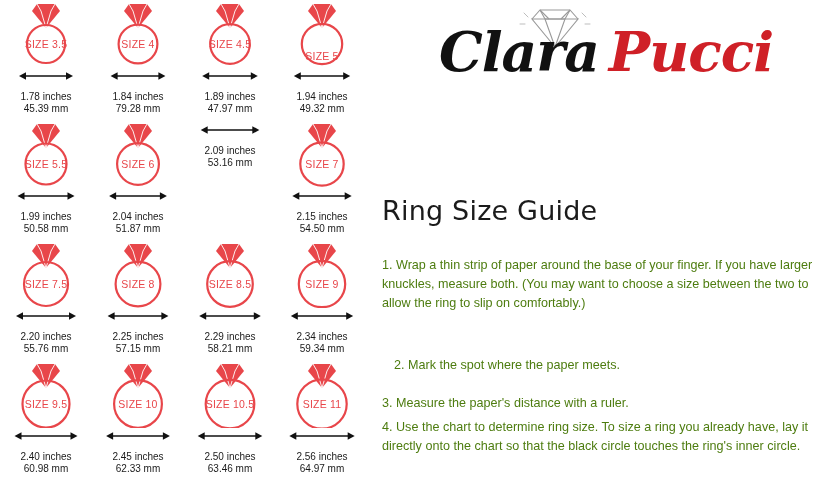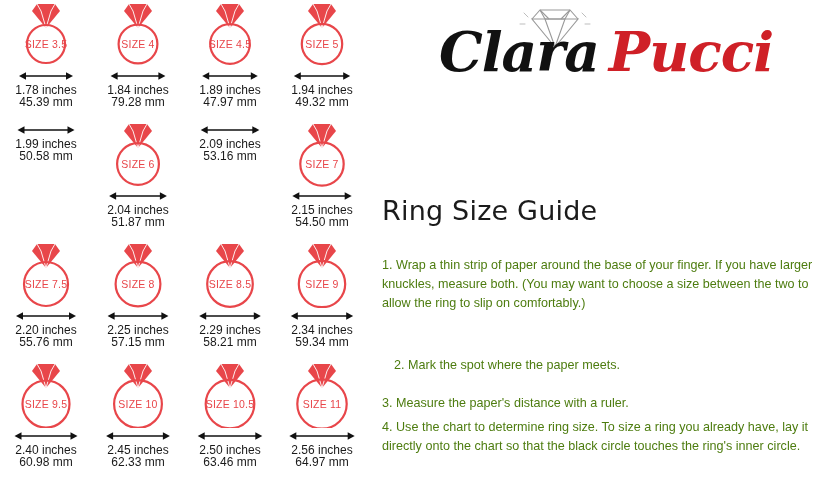--- a/index.html
+++ b/index.html
@@ -60,23 +60,23 @@
     letter-spacing: 0.2px;
     font-family: "Liberation Sans", sans-serif;
   }
   .arrow-row {
     width: 76px;
     height: 14px;
     position: relative;
     margin-top: 1px;
   }
   .measure-text {
-    margin-top: 2px;
+    margin-top: 8px;
     text-align: center;
-    font-size: 12px;
+    font-size: 10px;
     line-height: 11.5px;
     color: #1a1a1a;
   }
   .measure-text .mm {
     display: block;
   }
 
   
   #right-panel {
     position: absolute;
@@ -216,30 +216,43 @@
           <svg width="76" height="66" viewBox="0 0 76 66">
             <g>
               <path d="M24 9 L52 9 L38 26 Z" fill="#e8464a"></path>
               <path d="M24 9 L29 2 L47 2 L52 9 Z" fill="#e8464a"></path>
               <path d="M29 2 L33 9" stroke="#ffffff" stroke-width="0.9" fill="none"></path>
               <path d="M47 2 L43 9" stroke="#ffffff" stroke-width="0.9" fill="none"></path>
               <path d="M33 9 L38 26 L43 9" stroke="#ffffff" stroke-width="0.9" fill="none"></path>
             </g>
             <circle cx="38" cy="42" r="20.2" fill="none" stroke="#e8464a" stroke-width="2.2"></circle>
           </svg>
-          <div class="size-label" style="top: 36px; text-align: center;">SIZE 5</div>
+          <div class="size-label" style="top: 48px; text-align: center;">SIZE 5</div>
         </div>
         <div class="arrow-row"><svg width="76" height="14" viewBox="0 0 76 14">
             <line x1="15.8" y1="7" x2="60.2" y2="7" stroke="#111" stroke-width="1.6"></line>
             <path d="M9.8 7 L16.8 3.2 L16.8 10.8 Z" fill="#111"></path>
             <path d="M66.2 7 L59.2 3.2 L59.2 10.8 Z" fill="#111"></path>
           </svg></div>
         <div class="measure-text"><span>1.94 inches</span><span class="mm">49.32 mm</span></div>
       </div>
       <div class="ring-cell">
+        <div class="ring-art">
+          <svg width="76" height="66" viewBox="0 0 76 66">
+            <g>
+              <path d="M24 9 L52 9 L38 26 Z" fill="#e8464a"></path>
+              <path d="M24 9 L29 2 L47 2 L52 9 Z" fill="#e8464a"></path>
+              <path d="M29 2 L33 9" stroke="#ffffff" stroke-width="0.9" fill="none"></path>
+              <path d="M47 2 L43 9" stroke="#ffffff" stroke-width="0.9" fill="none"></path>
+              <path d="M33 9 L38 26 L43 9" stroke="#ffffff" stroke-width="0.9" fill="none"></path>
+            </g>
+            <circle cx="38" cy="42" r="20.5" fill="none" stroke="#e8464a" stroke-width="2.2"></circle>
+          </svg>
+          <div class="size-label" style="top: 36px;">SIZE 5.5</div>
+        </div>
         <div class="arrow-row"><svg width="76" height="14" viewBox="0 0 76 14">
             <line x1="15.5" y1="7" x2="60.5" y2="7" stroke="#111" stroke-width="1.6"></line>
             <path d="M9.5 7 L16.5 3.2 L16.5 10.8 Z" fill="#111"></path>
             <path d="M66.5 7 L59.5 3.2 L59.5 10.8 Z" fill="#111"></path>
           </svg></div>
         <div class="measure-text"><span>1.99 inches</span><span class="mm">50.58 mm</span></div>
       </div>
       <div class="ring-cell">
         <div class="ring-art">
           <svg width="76" height="66" viewBox="0 0 76 66">

